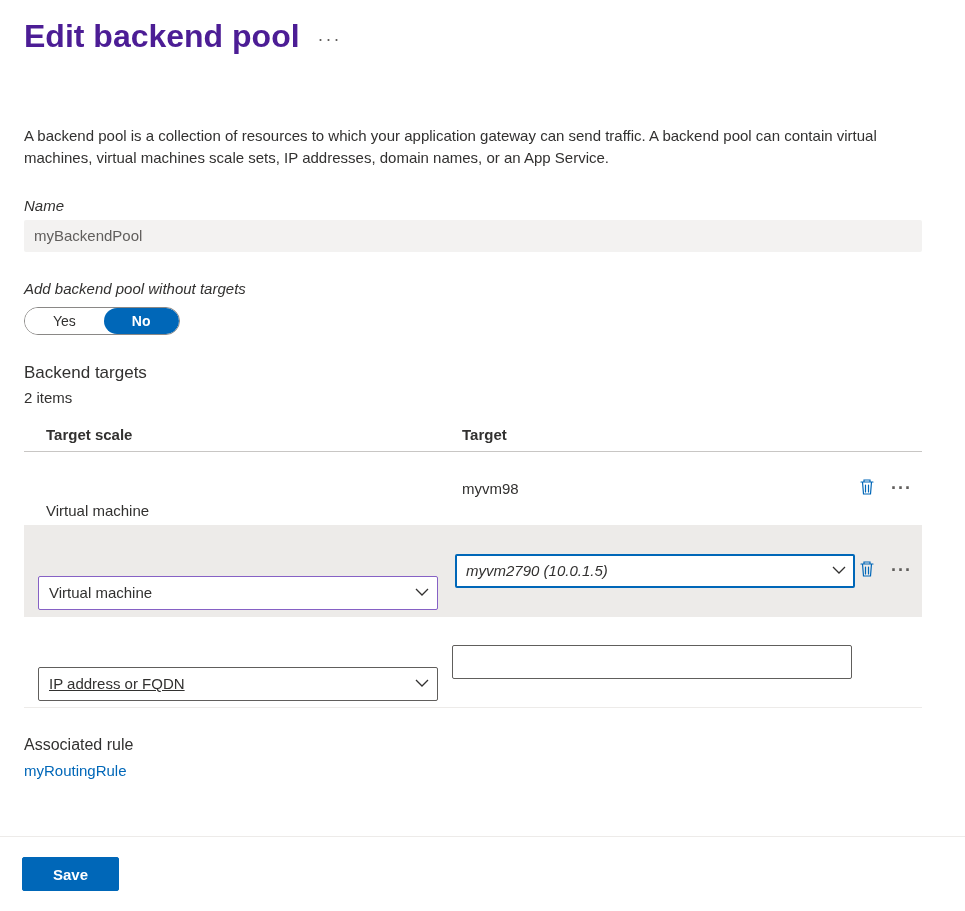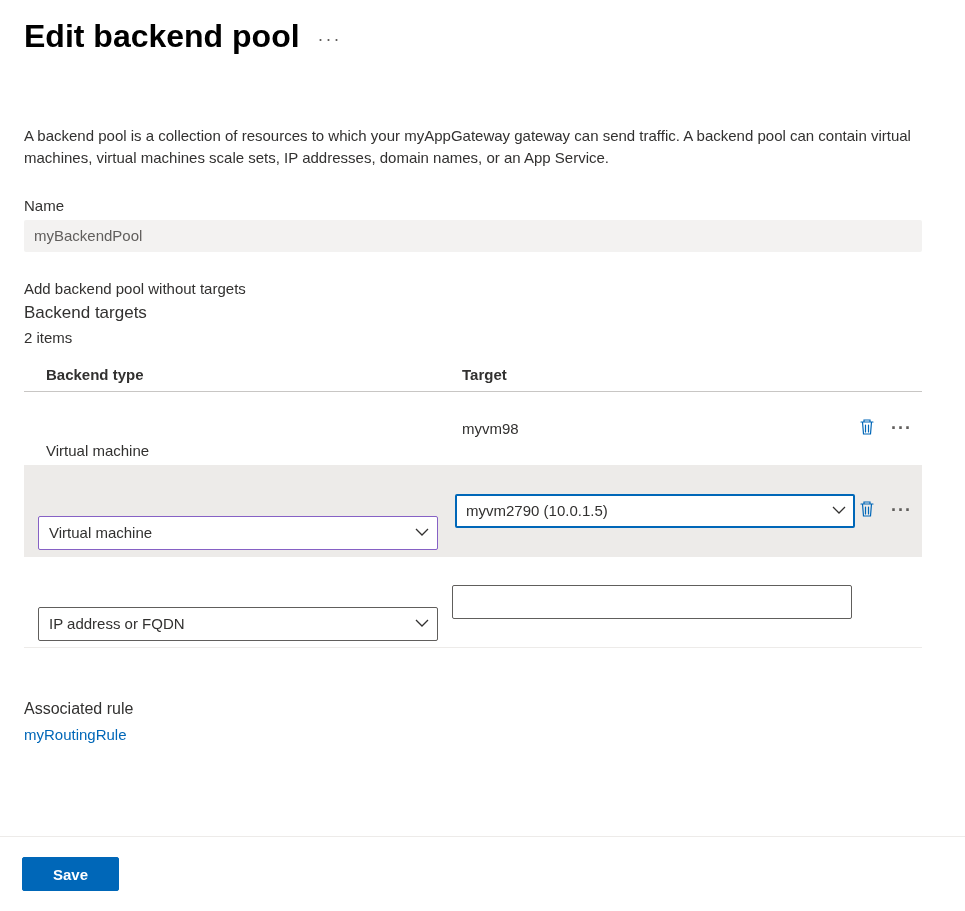--- a/index.html
+++ b/index.html
@@ -34,41 +34,42 @@
     }
     .title-row {
       display: flex;
       align-items: center;
       gap: 18px;
       margin-bottom: 70px;
     }
     .page-title {
       font-size: 32px;
       font-weight: 600;
-      color: #000000;
+      color: #4c1d95;
     }
     .title-more {
       font-size: 18px;
       letter-spacing: 2px;
       color: #605e5c;
       cursor: pointer;
       padding-top: 6px;
     }
     .description {
       font-size: 15px;
       line-height: 1.45;
       color: #323130;
       margin-bottom: 28px;
       max-width: 905px;
     }
     .field-label {
       font-size: 15px;
       color: #323130;
       margin-bottom: 6px;
       display: block;
+      font-style: italic;
     }
     .text-input {
       width: 898px;
       height: 32px;
       padding: 4px 10px;
       font-size: 15px;
       border: none;
       background: #f3f2f1;
       color: #605e5c;
       margin-bottom: 28px;
@@ -163,21 +164,21 @@
       color: #0067b8;
     }
     .more-dots {
       font-size: 18px;
       letter-spacing: 1px;
       color: #605e5c;
       cursor: pointer;
       padding: 0 4px;
       font-weight: bold;
     }
-    .assoc-section { margin-top: 52px; }
+    .assoc-section { margin-top: 28px; }
     .assoc-label { font-size: 16px; color: #323130; margin-bottom: 8px; }
     .assoc-link {
       color: #0067b8;
       text-decoration: none;
       font-size: 15px;
       cursor: pointer;
     }
     .footer {
       position: absolute;
       bottom: 0;
@@ -215,33 +216,37 @@
 <body>
 
 <div class="content">
 
 
   <div class="title-row">
     <h1 class="page-title">Edit backend pool</h1>
     <span class="title-more">···</span>
   </div>
 
-  <p class="description">A backend pool is a collection of resources to which your myAppGateway gateway can send traffic. A backend pool can contain virtual machines, virtual machines scale sets, IP addresses, domain names, or an App Service.</p>
+  <p class="description">A backend pool is a collection of resources to which your application gateway can send traffic. A backend pool can contain virtual machines, virtual machines scale sets, IP addresses, domain names, or an App Service.</p>
 
   <label class="field-label">Name</label>
   <input class="text-input" type="text" readonly="" value="myBackendPool" style="">
 
   <label class="field-label">Add backend pool without targets</label>
+  <div class="toggle-group">
+    <div class="toggle-option">Yes</div>
+    <div class="toggle-option selected">No</div>
+  </div>
 
   <div class="section-label">Backend targets</div>
   <div class="item-count">2 items</div>
 
   <div class="targets-table">
     <div class="thead">
-      <div class="th-type">Backend type</div>
+      <div class="th-type">Target scale</div>
       <div class="th-target">Target</div>
     </div>
 
     <div class="row">
       <div class="cell-type">Virtual machine</div>
       <div class="cell-target">myvm98</div>
       <div class="row-actions">
         <button class="icon-btn">
           <span>
             <svg width="16" height="18" viewBox="0 0 16 18">
@@ -257,21 +262,21 @@
       <div class="cell-type" style="padding-left:14px;">
         <div class="select-box purple">
           <span>Virtual machine</span>
           <span class="chev-down">
             <svg width="14" height="9" viewBox="0 0 14 9">
                 <path d="M1 1 L7 7 L13 1" stroke="#323130" stroke-width="1.3" fill="none"></path>
               </svg>
           </span>
         </div>
       </div>
-      <div class="cell-target" style="padding-left:6px;">
+      <div class="cell-target" style="padding-left:6px;font-style:italic;">
         <div class="select-box blue">
           <span>myvm2790 (10.0.1.5)</span>
           <span class="chev-down">
             <svg width="14" height="9" viewBox="0 0 14 9">
                 <path d="M1 1 L7 7 L13 1" stroke="#323130" stroke-width="1.3" fill="none"></path>
               </svg>
           </span>
         </div>
       </div>
       <div class="row-actions">
@@ -280,21 +285,21 @@
             <svg width="16" height="18" viewBox="0 0 16 18">
                 <path d="M2 4 h12 M5 4 V2 h6 v2 M3.5 4 l1 12 h7 l1 -12 M6.5 7 v7 M9.5 7 v7" stroke="#0067b8" stroke-width="1.2" fill="none" stroke-linecap="round"></path>
               </svg>
           </span>
         </button>
         <span class="more-dots">···</span>
       </div>
     </div>
 
     <div class="row">
-      <div class="cell-type" style="padding-left:14px;">
+      <div class="cell-type" style="padding-left:14px;text-decoration:underline;">
         <div class="select-box">
           <span>IP address or FQDN</span>
           <span class="chev-down">
             <svg width="14" height="9" viewBox="0 0 14 9">
                 <path d="M1 1 L7 7 L13 1" stroke="#323130" stroke-width="1.3" fill="none"></path>
               </svg>
           </span>
         </div>
       </div>
       <div class="cell-target" style="padding-left:0;">

